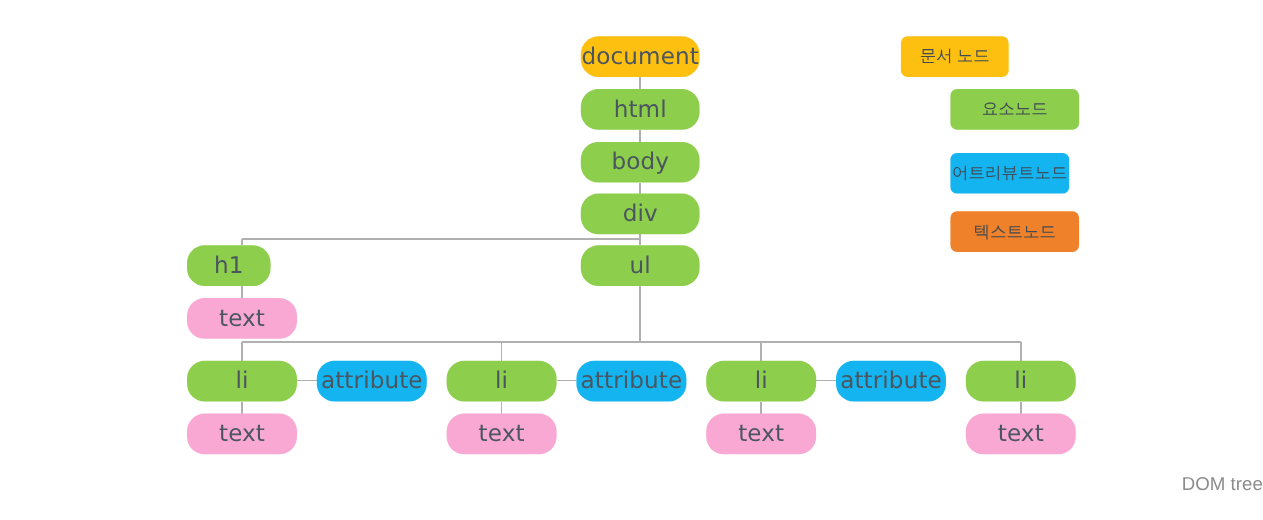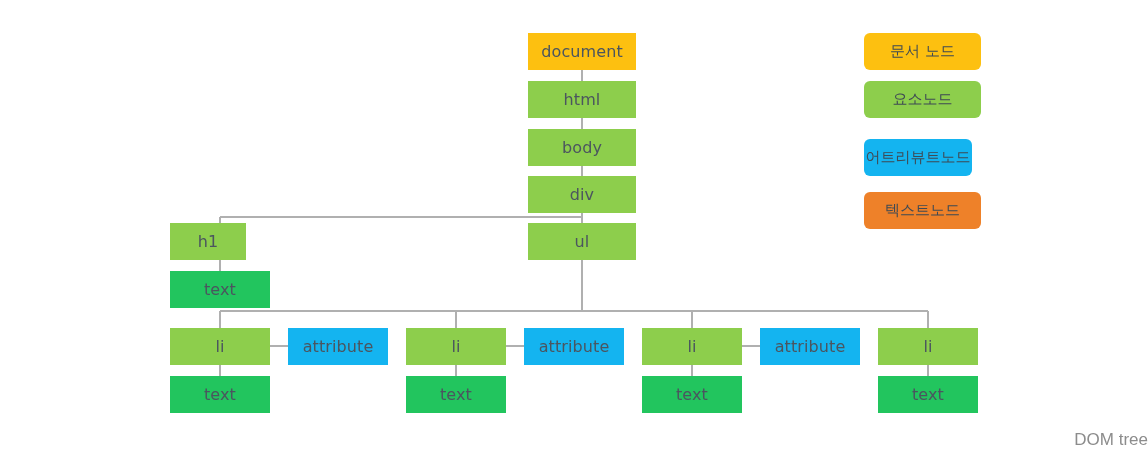--- a/index.html
+++ b/index.html
@@ -30,35 +30,35 @@
     top: 0;
     width: 1148px;
     height: 473px;
     z-index: 1;
   }
 
   .node {
     position: absolute;
     z-index: 2;
     box-sizing: border-box;
-    border-radius: 0;
+    border-radius: 16px;
     display: flex;
     align-items: center;
     justify-content: center;
     color: #4b555f;
-    font-size: 16px;
+    font-size: 21px;
     line-height: 1;
     letter-spacing: 0.1px;
     white-space: nowrap;
   }
 
   .node.doc      { background: #fdc010; }
   .node.element  { background: #8dce4c; }
   .node.attr     { background: #14b4f0; }
-  .node.text     { background: #22c55e; }
+  .node.text     { background: #f9a8d4; }
 
   .legend-item {
     position: absolute;
     z-index: 2;
     box-sizing: border-box;
     border-radius: 6px;
     display: flex;
     align-items: center;
     justify-content: center;
     color: #3f4a54;
@@ -137,19 +137,19 @@
   <div class="node attr" style="left:524px; top:328px; width:100px; height:37px;">attribute</div>
   <div class="node text" style="left:406px; top:376px; width:100px; height:37px;">text</div>
 
   <div class="node element" style="left:642px; top:328px; width:100px; height:37px;">li</div>
   <div class="node attr" style="left:760px; top:328px; width:100px; height:37px;">attribute</div>
   <div class="node text" style="left:642px; top:376px; width:100px; height:37px;">text</div>
 
   <div class="node element" style="left:878px; top:328px; width:100px; height:37px;">li</div>
   <div class="node text" style="left:878px; top:376px; width:100px; height:37px;">text</div>
 
-  <div class="legend-item doc" style="left:864px; top:33px;  width:117px; height:37px;">문서 노드</div>
+  <div class="legend-item doc" style="left:819px; top:33px;  width:98px; height:37px;font-family:Liberation Serif, serif;">문서 노드</div>
   <div class="legend-item element" style="left:864px; top:81px;  width:117px; height:37px;">요소노드</div>
   <div class="legend-item attr" style="left:864px; top:139px; width:108px; height:37px;">어트리뷰트노드</div>
   <div class="legend-item text" style="left:864px; top:192px; width:117px; height:37px;">텍스트노드</div>
 
   <div id="caption">DOM tree</div>
 </div>
 
 </body></html>

